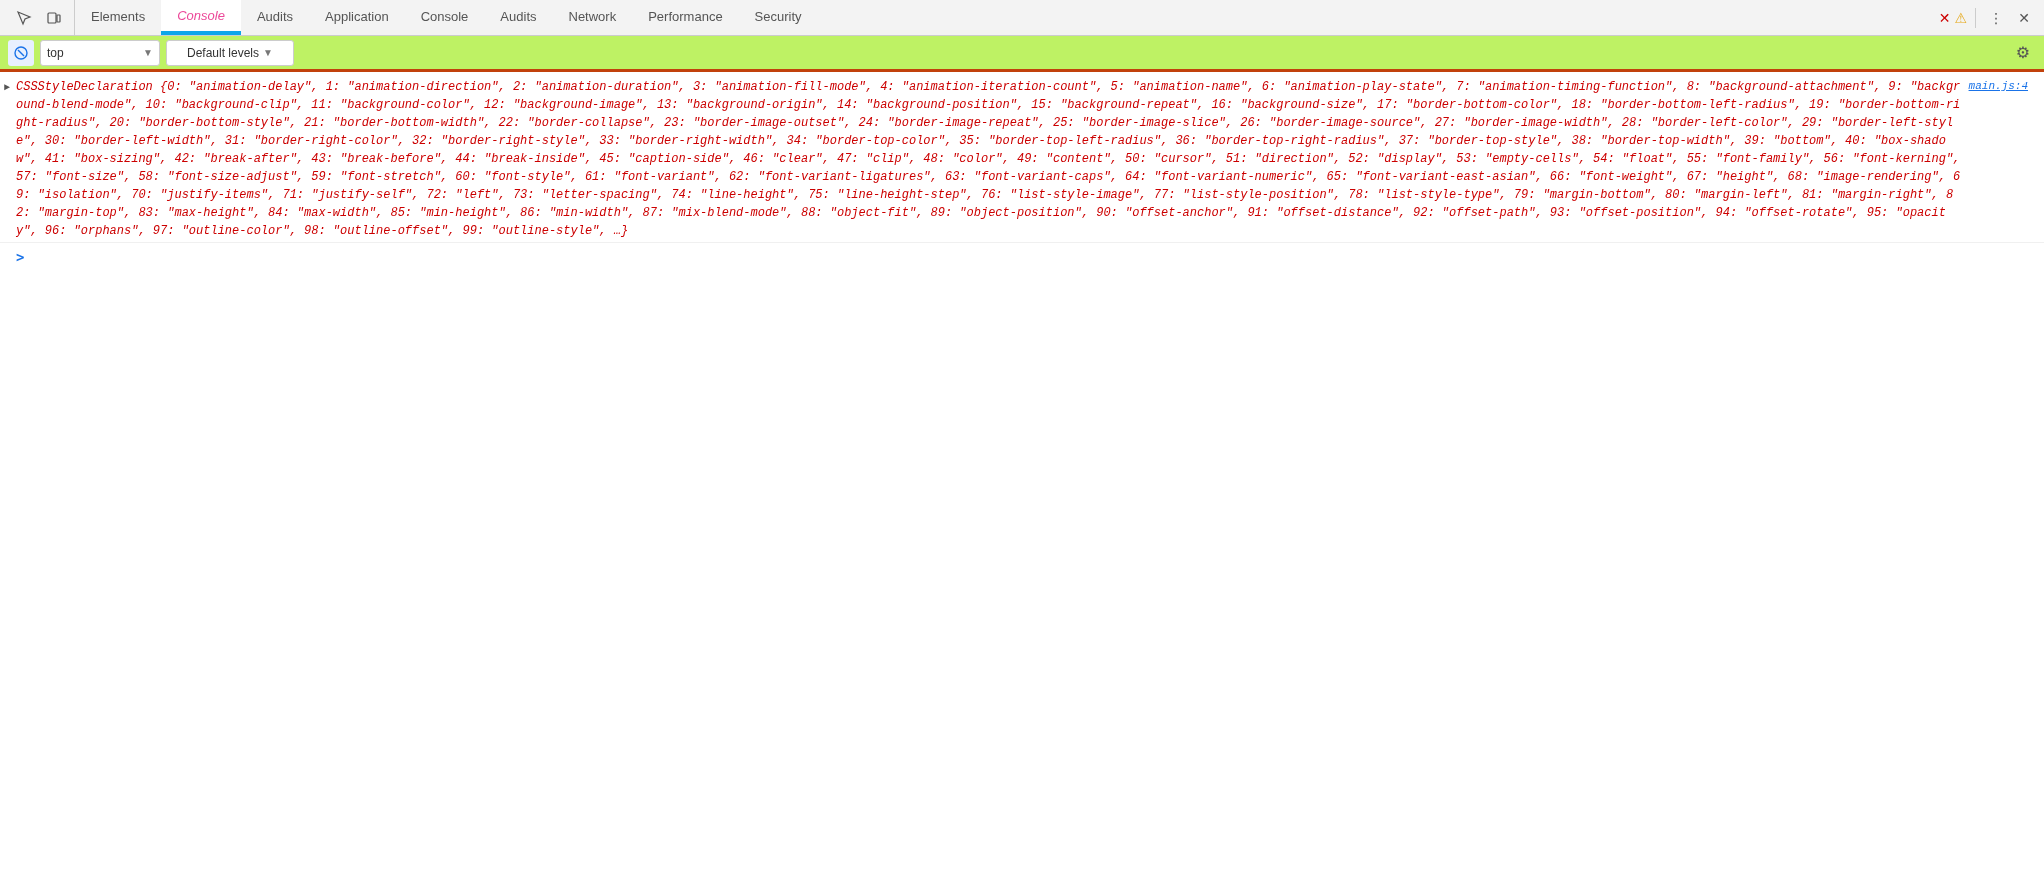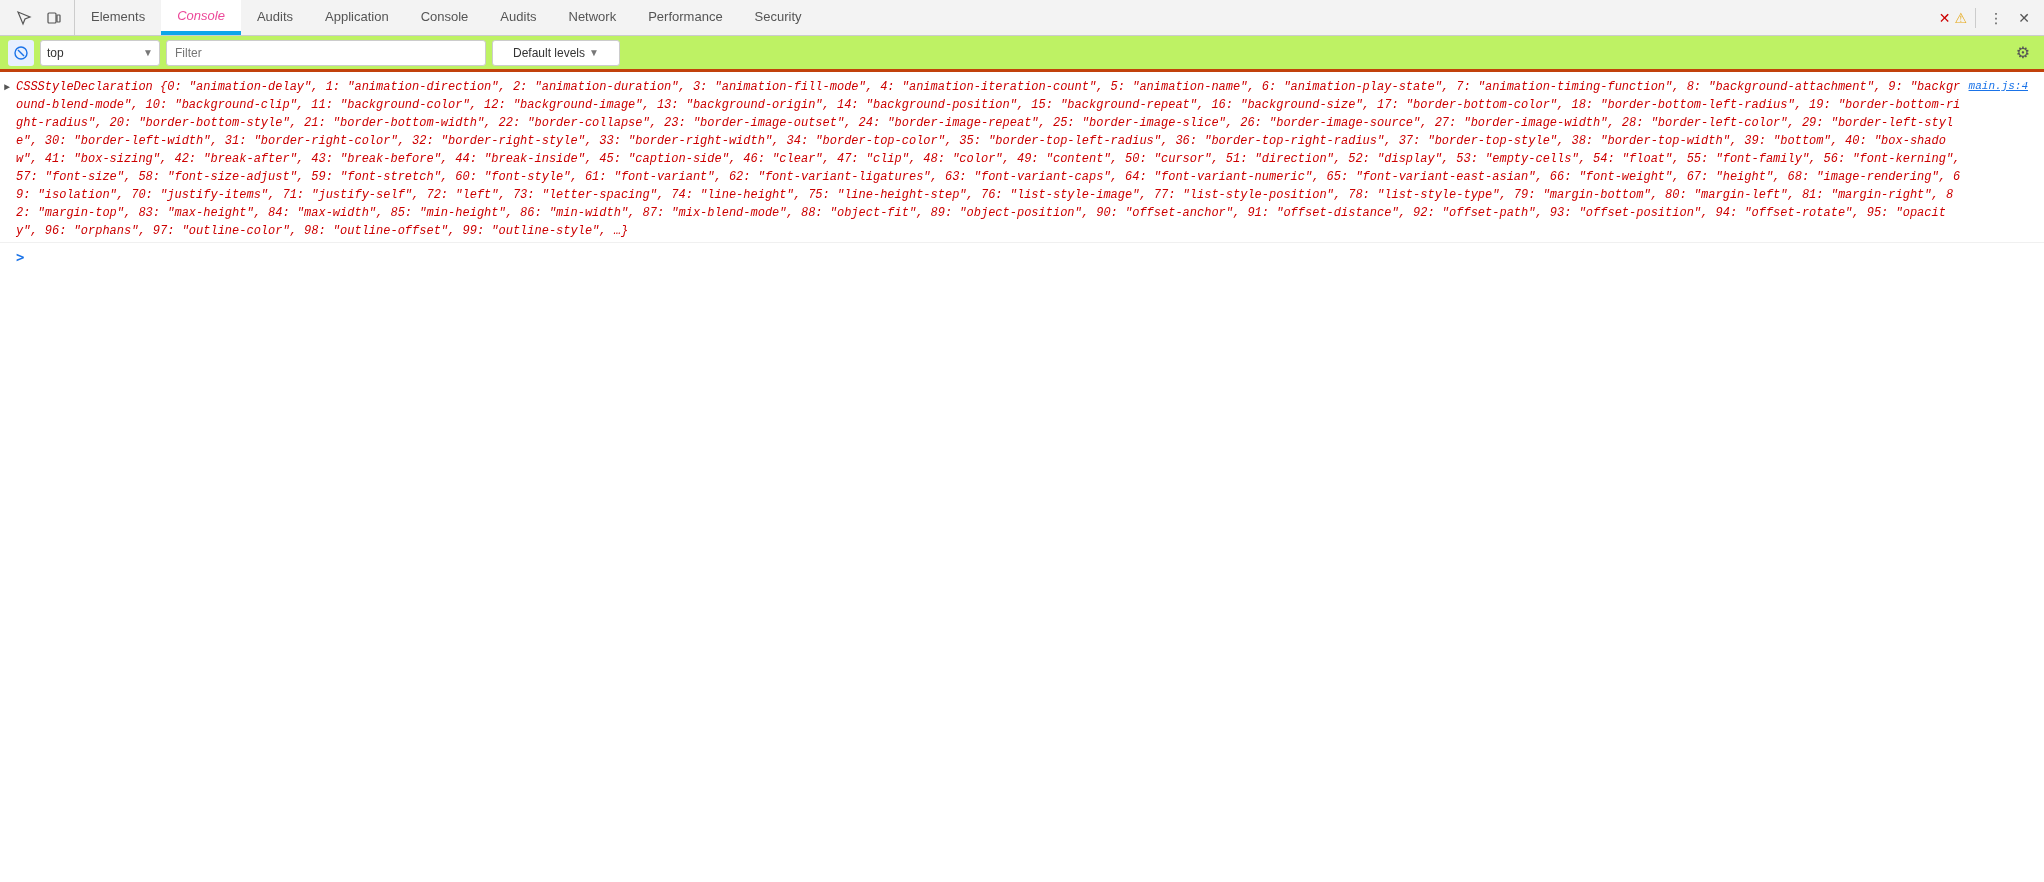--- a/index.html
+++ b/index.html
@@ -287,21 +287,20 @@
       <circle cx="7" cy="7" r="6" stroke="#1a73e8" stroke-width="1.4"></circle>
       <line x1="4" y1="4" x2="10" y2="10" stroke="#1a73e8" stroke-width="1.4"></line>
     </svg>
   </button>
 
   <div class="context-selector">
     <span>top</span>
     <span class="chevron">▼</span>
   </div>
 
-  <input class="filter-input" type="text" placeholder="Filter" style="">
 
   <div class="levels-selector">
     <span>Default levels</span>
     <span style="font-size:10px; color:#777;">▼</span>
   </div>
 
   <div class="toolbar-spacer"></div>
 
   <button class="gear-btn" title="Settings">
     ⚙

